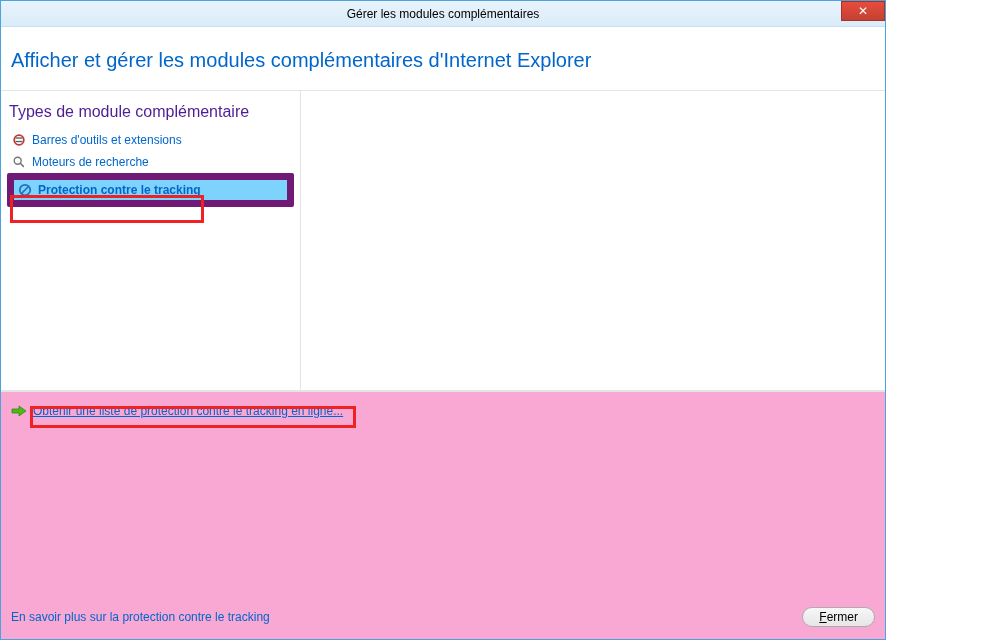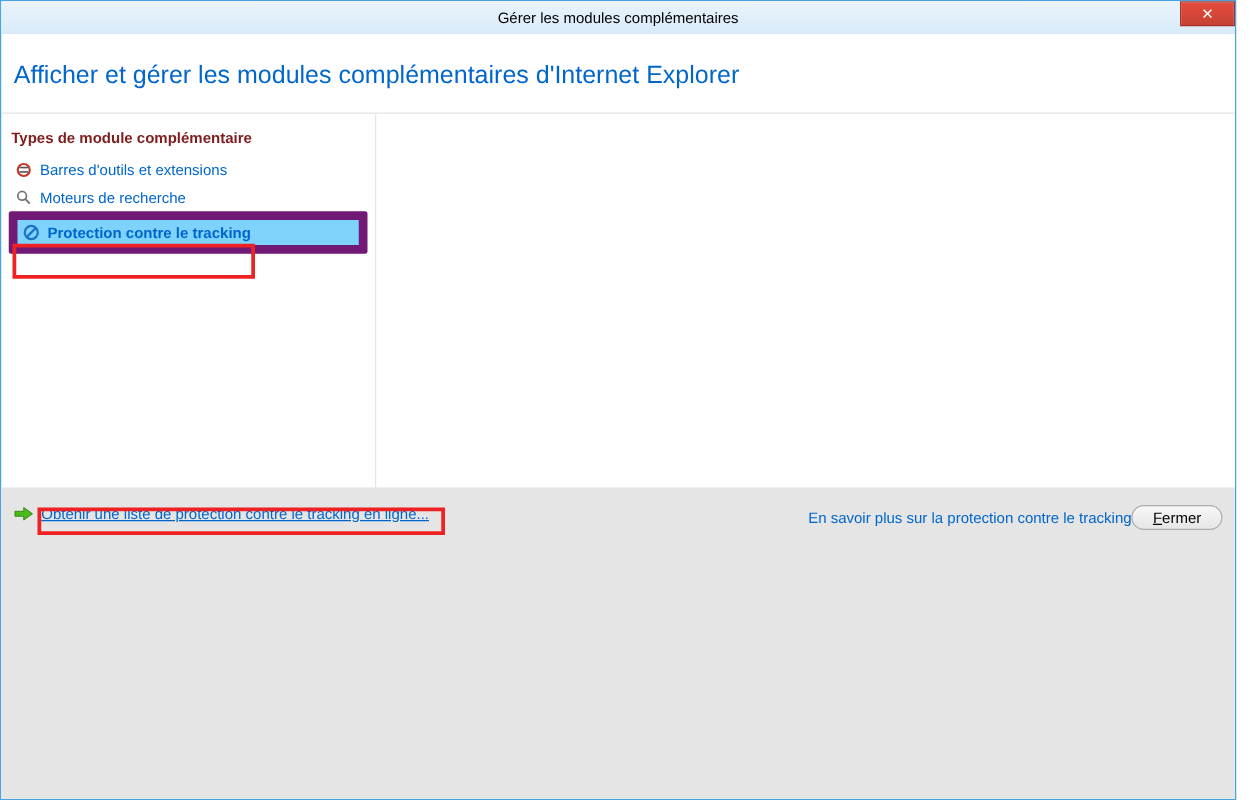--- a/index.html
+++ b/index.html
@@ -1,18 +1,18 @@
 <!DOCTYPE html>
 <html><head>
 <meta charset="utf-8">
 <style>
   * { box-sizing: border-box; margin: 0; padding: 0; font-family: "Segoe UI", Tahoma, sans-serif; font-size: 12px; }
   html, body { width: 1000px; height: 640px; overflow: hidden; }
   .window {
-    width: 989px; height: 640px;
+    width: 886px; height: 640px;
     border: 1px solid #4aa3df;
     background: #ffffff;
     display: flex; flex-direction: column;
   }
   .titlebar {
     height: 26px;
     background: linear-gradient(#e9f3fb, #d9ecf9);
     border-bottom: 1px solid #c7dff2;
     display: flex; align-items: center; justify-content: center;
     position: relative;
@@ -38,23 +38,22 @@
     flex: 0 0 300px;
     display: flex;
     border-bottom: 1px solid #e4e4e4;
   }
   .sidebar {
     width: 300px;
     border-right: 1px solid #e4e4e4;
     padding: 8px 6px;
   }
   .sidebar-heading {
-    color: #7f1d1d; font-size: 12px;
+    color: #4c1d95; font-size: 16px;
     padding: 4px 2px 8px 2px;
-    font-weight: bold;
   }
   .sidebar-item {
     display: flex; align-items: center;
     gap: 6px;
     padding: 3px 4px;
     color: #0066cc;
     cursor: default;
     border: 1px solid transparent;
     border-radius: 2px;
   }
@@ -94,23 +93,23 @@
     display: flex; align-items: center;
     padding-left: 4px;
     height: 20px;
     color: #000;
   }
   .row .cell-nom { width: 290px; padding-left: 12px; }
   .row .cell-etat { width: 110px; }
   .row .cell-adresse { flex: 1; }
   .lower {
     flex: 1;
-    display: flex; flex-direction: row;
+    display: flex; flex-direction: column;
     position: relative;
-    background: #e5e5e5;
+    background: #f9a8d4;
     border-top: 1px solid #e4e4e4;
   }
   .lower-top {
     padding: 12px 10px;
     display: flex; align-items: center; gap: 6px;
     flex: 1;
     align-items: flex-start;
   }
   .green-arrow {
     width: 16px; height: 14px; flex: none;

